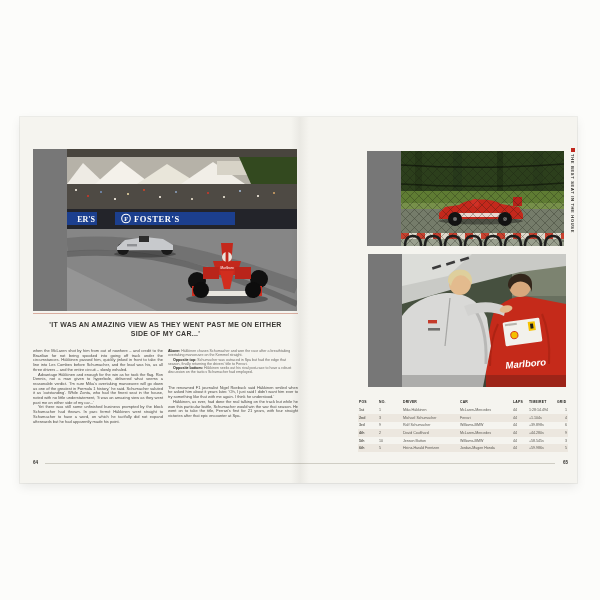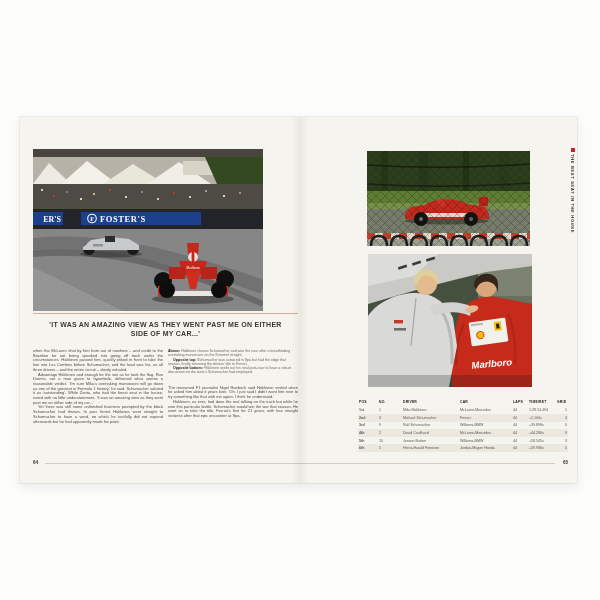--- a/index.html
+++ b/index.html
@@ -2,21 +2,21 @@
 <html><head>
 <meta charset="utf-8">
 <style>
   html,body{margin:0;padding:0;background:#fff;}
   .stage{position:relative;width:600px;height:600px;background:#fcfcfa;overflow:hidden;
          font-family:"Liberation Sans",sans-serif;}
   .book{position:absolute;left:20px;top:117px;width:557px;height:366px;background:#f5f4ef;
         box-shadow:0 0 0 1px rgba(120,115,100,0.10),0 4px 10px rgba(0,0,0,0.08);}
   .gutter{position:absolute;left:271px;top:0;width:18px;height:100%;pointer-events:none;
         background:linear-gradient(90deg,rgba(0,0,0,0) 0%,rgba(60,55,45,0.06) 50%,rgba(0,0,0,0) 100%);}
-  .photo{position:absolute;overflow:hidden;background:#777;}
+  .photo{position:absolute;overflow:hidden;background:#777;padding-left:34px;}
   .photo svg{display:block;width:100%;height:100%;}
   #photoA{left:13px;top:32px;width:230px;height:162px;}
   #photoB{left:347px;top:34px;width:163px;height:95px;}
   #photoC{left:348px;top:137px;width:164px;height:133px;}
   .quote-rule{position:absolute;left:13px;top:196px;width:265px;height:1px;background:#d9ad9f;}
   .pull-quote{position:absolute;left:23px;top:204px;width:245px;text-align:center;
         font-size:7px;line-height:8.6px;font-weight:bold;color:#3a3835;letter-spacing:0.25px;}
   .col{position:absolute;top:232px;width:130px;font-size:4px;line-height:4.7px;color:#4c4a46;
         text-align:justify;}
   .col p{margin:0;}

